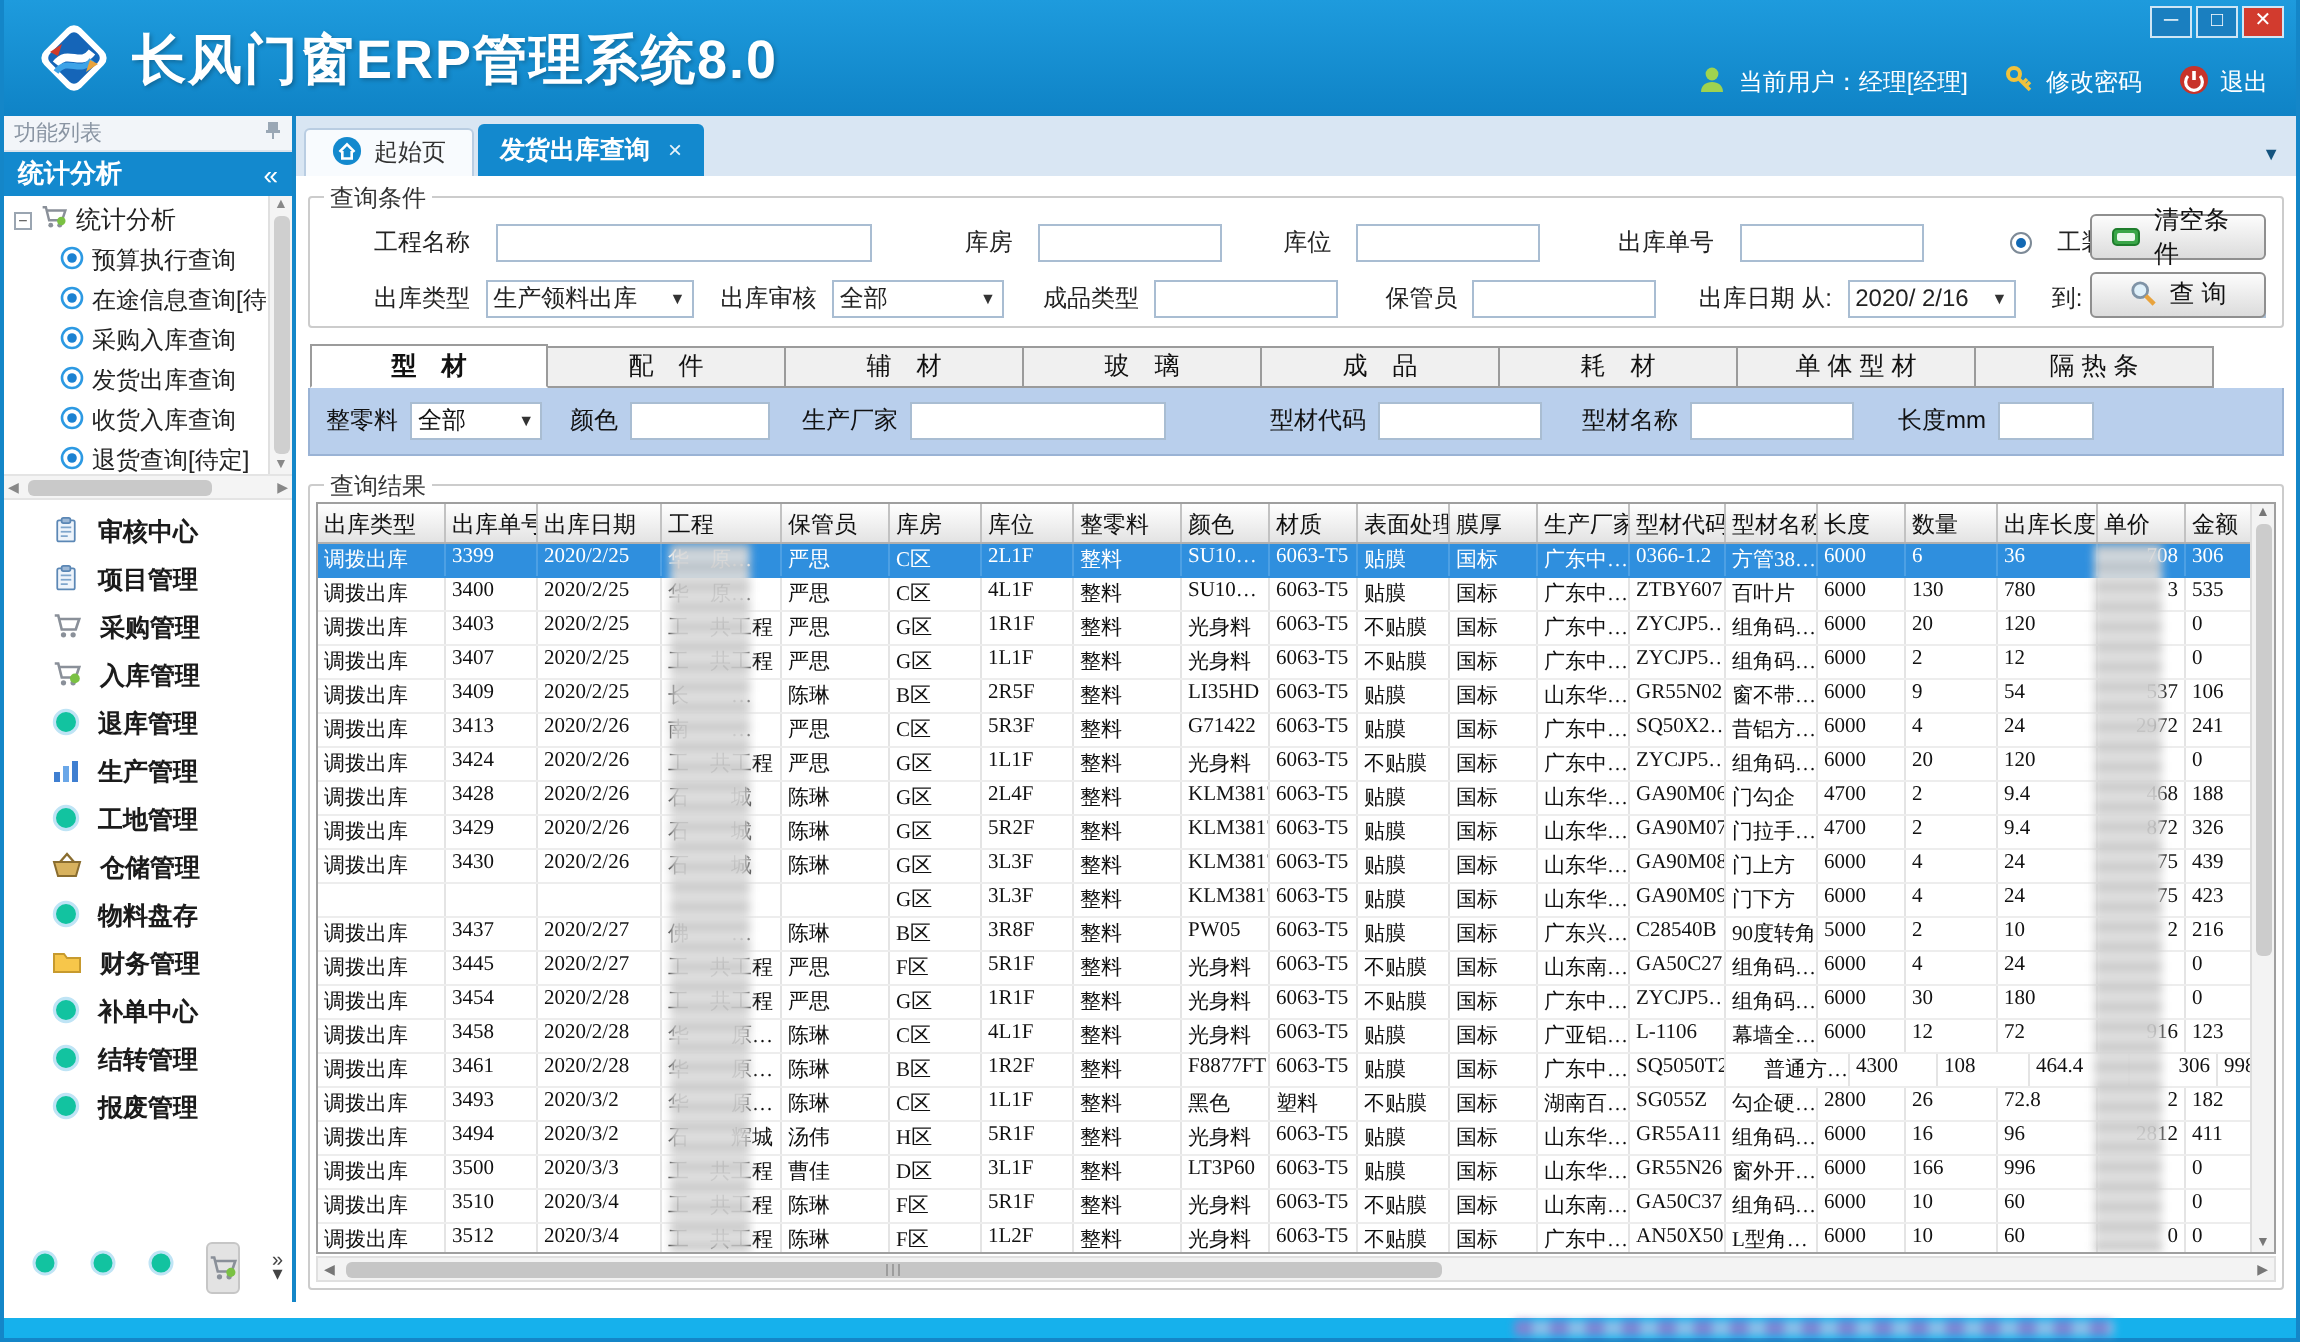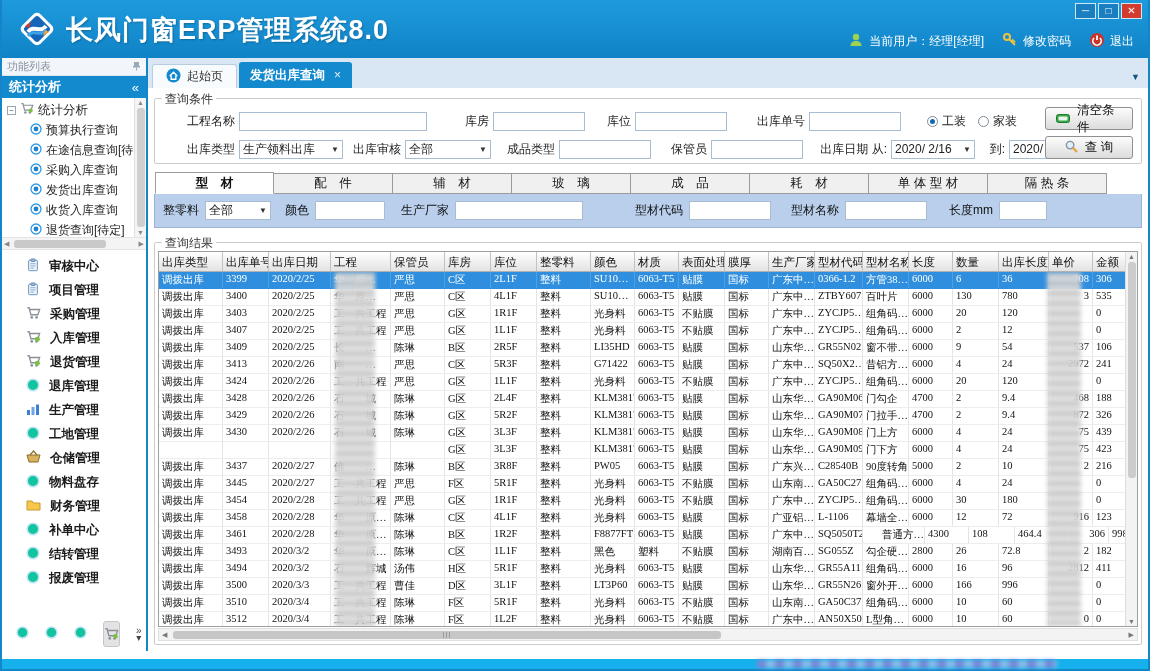--- a/index.html
+++ b/index.html
@@ -57,21 +57,21 @@
   .tab-active { height:26px; margin-left:2px; background:#1389ce; color:#fff; border-radius:3px 3px 0 0;
     display:flex; align-items:center; gap:9px; padding:0 11px; font-size:12.5px; font-weight:bold; }
   .tab-close { font-weight:normal; font-size:12px; opacity:.9; cursor:default; }
   .tab-overflow { position:absolute; right:8px; bottom:6px; font-size:9px; color:#14537e; }
 
   .content { flex:1; display:flex; flex-direction:column; min-height:0; padding:10px 6px 0 6px; }
   .groupbox { border:1px solid #cccccc; border-radius:2px; position:relative; }
   .gb-label { position:absolute; top:-8px; left:7px; background:#fff; padding:0 3px; font-size:12px; color:#333; }
 
   .query-gb { flex:none; height:66px; padding:10px 8px 4px 8px; }
-  .qrow { display:flex; align-items:center; font-size:12px; color:#222; height:24px; }
+  .qrow { display:flex; align-items:center; font-size:12px; color:#222; height:24px;justify-content:space-between; }
   .qrow label { text-align:right; white-space:nowrap; }
   .tb { border:1px solid #a9bdd2; background:#fff; height:19px; }
   .dd { border:1px solid #a9bdd2; background:#fff; height:19px; display:flex; align-items:center;
     justify-content:space-between; padding:0 3px; font-size:12px; white-space:nowrap; }
   .dd .arr { font-size:8px; color:#333; margin-left:3px; }
   .radio { width:11px; height:11px; border:1px solid #7d8a97; border-radius:50%; background:#fff; display:inline-block; position:relative; }
   .radio.on::after { content:""; position:absolute; left:2px; top:2px; width:5px; height:5px; border-radius:50%; background:#1268b3; }
   .rlabel { margin:0 12px 0 4px; }
   .btn { height:23px; border:1px solid #8f8f8f; border-radius:3px; background:linear-gradient(#fcfcfc,#dcdcdc);
     display:flex; align-items:center; justify-content:center; gap:7px; font-size:12.5px; color:#111; padding:0 10px; cursor:default; }
@@ -283,29 +283,20 @@
           <div class="menu-item">
             <span><svg width="15" height="14" viewBox="0 0 16 16">
                 <path d="M1 2h2l2 8h8l2-6H4" fill="none" stroke="#8a9099" stroke-width="1.5"></path>
                 <circle cx="6" cy="13" r="1.5" fill="#8a9099"></circle>
                 <circle cx="11.5" cy="13" r="1.5" fill="#8a9099"></circle>
                 <circle cx="12.5" cy="10.5" r="2.8" fill="#7ac143"></circle>
               </svg></span>
             <span>入库管理</span>
           </div>
           <div class="menu-item">
-            <span><svg width="15" height="14" viewBox="0 0 16 16">
-                <path d="M1 2h2l2 8h8l2-6H4" fill="none" stroke="#8a9099" stroke-width="1.5"></path>
-                <circle cx="6" cy="13" r="1.5" fill="#8a9099"></circle>
-                <circle cx="11.5" cy="13" r="1.5" fill="#8a9099"></circle>
-                <circle cx="12.5" cy="10.5" r="2.8" fill="#7ac143"></circle>
-              </svg></span>
-            <span>退货管理</span>
-          </div>
-          <div class="menu-item">
             <span><svg width="14" height="14">
                 <circle cx="7" cy="7" r="5.8" fill="#12c3a0" stroke="#bfe4f5" stroke-width="1.6"></circle>
               </svg></span>
             <span>退库管理</span>
           </div>
           <div class="menu-item">
             <span><svg width="14" height="14">
                 <rect x="1" y="8" width="3" height="5" fill="#3f7fd1"></rect>
                 <rect x="5.5" y="5" width="3" height="8" fill="#6aa7e8"></rect>
                 <rect x="10" y="2.5" width="3" height="10.5" fill="#3f7fd1"></rect>

